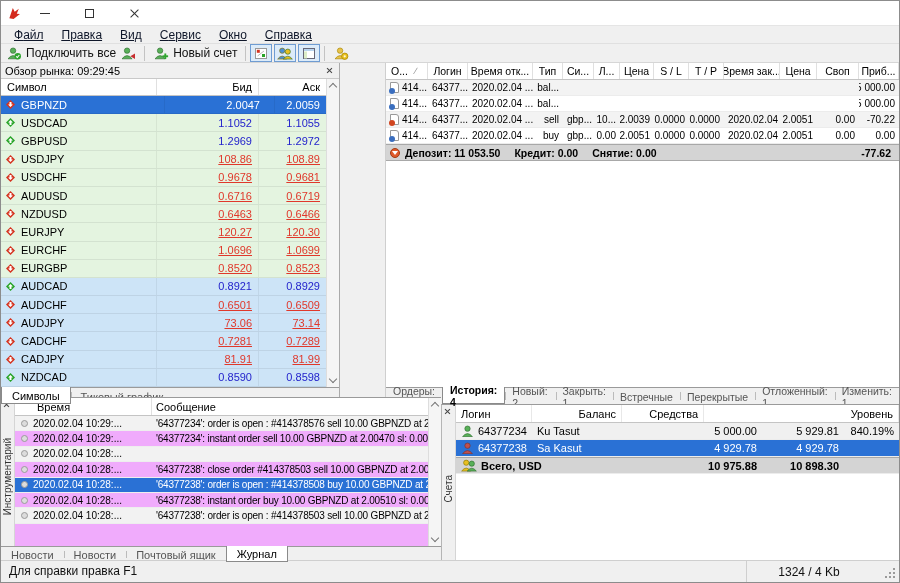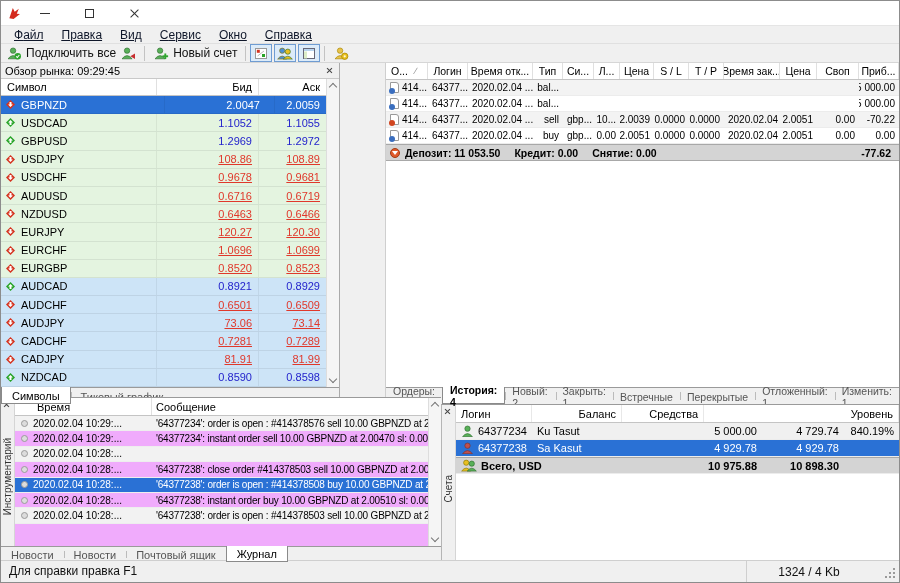--- a/index.html
+++ b/index.html
@@ -650,21 +650,21 @@
         <div>
   <div class="acc-row alt">
     <span class="ac " style="width:76px"><span style="display:flex">
                   <svg width="13" height="12" viewBox="0 0 14 13">
                     <circle cx="7" cy="4" r="2.9" fill="#58b058" stroke="#2f6d2f" stroke-width="0.7"></circle>
                     <path d="M1.6 12.7 Q7 5.9 12.4 12.7 Z" fill="#58b058" stroke="#2f6d2f" stroke-width="0.7"></path>
                   </svg>
                 </span>64377234</span>
     <span class="ac " style="width:140px">Ku Tasut</span>
     <span class="ac r" style="width:90px">5 000.00</span>
-    <span class="ac r" style="width:82px">4 729.74</span>
+    <span class="ac r" style="width:82px">5 929.81</span>
     <span class="ac r" style="flex:1">840.19%</span>
   </div>
   <div class="acc-row sel">
     <span class="ac " style="width:76px"><span style="display:flex">
                   <svg width="13" height="12" viewBox="0 0 14 13">
                     <circle cx="7" cy="4" r="2.9" fill="#c0504d" stroke="#7a2e2c" stroke-width="0.7"></circle>
                     <path d="M1.6 12.7 Q7 5.9 12.4 12.7 Z" fill="#c0504d" stroke="#7a2e2c" stroke-width="0.7"></path>
                   </svg>
                 </span>64377238</span>
     <span class="ac " style="width:140px">Sa Kasut</span>

